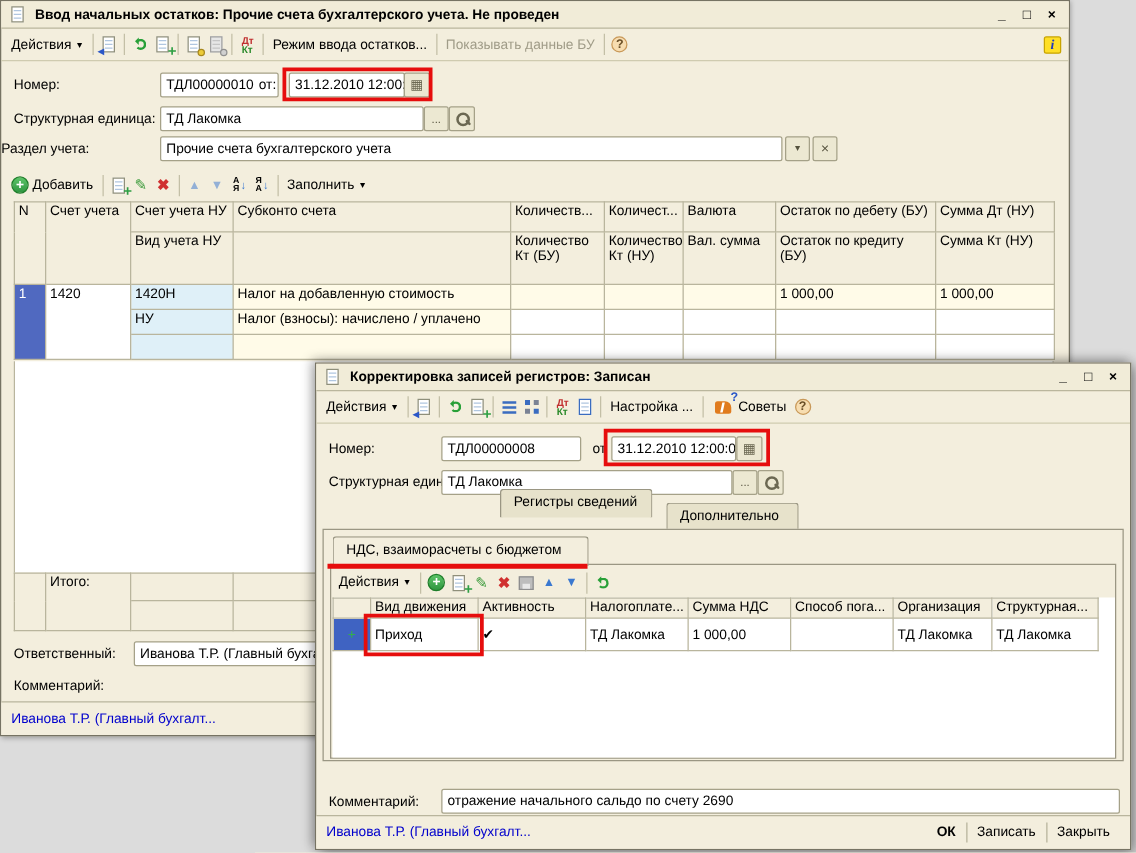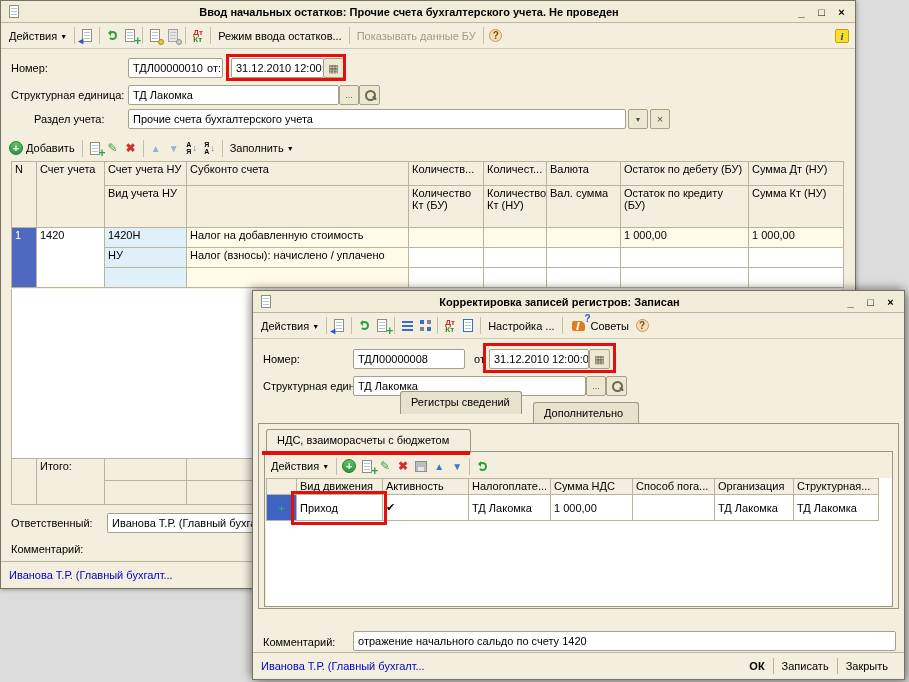--- a/index.html
+++ b/index.html
@@ -1,20 +1,20 @@
 <!DOCTYPE html>
 <html><head>
 <meta charset="utf-8">
 <style>
 *{margin:0;padding:0;box-sizing:border-box;}
 html,body{width:909px;height:682px;}
 body{position:relative;background:#dcdcdc;font-family:"Liberation Sans",sans-serif;font-size:11px;color:#000;overflow:hidden;}
 .win{position:absolute;background:#f3eedd;border:1px solid #767363;box-shadow:1px 1px 4px rgba(0,0,0,.3);}
 .tbar{position:absolute;left:0;right:0;top:0;height:22px;display:flex;align-items:center;gap:5px;padding:0 4px;border-bottom:1px solid #bab69d;background:#f1ecd8;}
-.tbar .t{font-weight:bold;flex:1 1 auto;white-space:nowrap;overflow:hidden;text-align:center;}
+.tbar .t{font-weight:bold;flex:1 1 auto;white-space:nowrap;overflow:hidden;}
 .wctl{display:flex;gap:7px;font-weight:bold;padding-right:3px;}
 .wctl span{width:13px;text-align:center;}
 .toolbar{position:absolute;left:0;right:0;top:22px;height:26px;display:flex;align-items:center;padding:0 4px;border-bottom:1px solid #cfcbb0;}
 .sep{width:1px;height:17px;background:#c3bfa6;margin:0 3px;flex:none;}
 .tbtn{display:flex;align-items:center;gap:3px;padding:2px 4px;white-space:nowrap;flex:none;}
 .tbtn.dis{color:#a09c88;}
 .caret{font-size:7px;padding-top:1px;}
 .spacer{flex:1 1 auto;}
 .lbl{position:absolute;white-space:nowrap;}
 .fld{position:absolute;height:20px;background:#fff;border:1px solid #a5a188;border-radius:2px;padding:1px 4px;white-space:nowrap;overflow:hidden;display:flex;align-items:center;}
@@ -148,21 +148,21 @@
       <span class="cal">▦</span>
     </span>
 
   <span class="lbl" style="left:10px;top:88px;">Структурная единица:</span>
   <span class="fld" style="left:127px;top:84px;width:211px;">ТД Лакомка</span>
   <span class="sqbtn" style="left:338px;top:84px;width:20px;">...</span>
   <span class="sqbtn" style="left:358px;top:84px;width:21px;">
       <span class="mag"></span>
     </span>
 
-  <span class="lbl" style="left:13px;top:112px;padding-left:20px;">Раздел учета:</span>
+  <span class="lbl" style="left:0;top:112px;">Раздел учета:</span>
   <span class="fld" style="left:127px;top:108px;width:498px;">Прочие счета бухгалтерского учета</span>
   <span class="sqbtn" style="left:627px;top:108px;width:20px;font-size:7px;">▼</span>
   <span class="sqbtn" style="left:649px;top:108px;width:20px;font-size:11px;">×</span>
 
   <div class="toolbar" style="top:134px;border-bottom:none;">
     <span class="tbtn">
       <span class="pl">+</span>
       <span>Добавить</span>
     </span>
     <span class="sep"></span>
@@ -465,21 +465,21 @@
           <td style="vertical-align:middle;"></td>
           <td style="vertical-align:middle;">ТД Лакомка</td>
           <td style="vertical-align:middle;">ТД Лакомка</td>
         </tr>
       </tbody>
         </table>
     </div>
   </div>
 
   <span class="lbl" style="left:10px;top:345px;">Комментарий:</span>
-  <span class="fld" style="left:100px;top:340px;width:543px;">отражение начального сальдо по счету 1420</span>
+  <span class="fld" style="left:100px;top:340px;width:543px;">отражение начального сальдо по счету 2690</span>
 
   <div class="wfooter">
     <span class="link">Иванова Т.Р. (Главный бухгалт...</span>
     <span class="spacer"></span>
     <span class="btn-flat" style="font-weight:bold;">ОК</span>
     <span class="fsep"></span>
     <span class="btn-flat">Записать</span>
     <span class="fsep"></span>
     <span class="btn-flat">Закрыть</span>
   </div>

